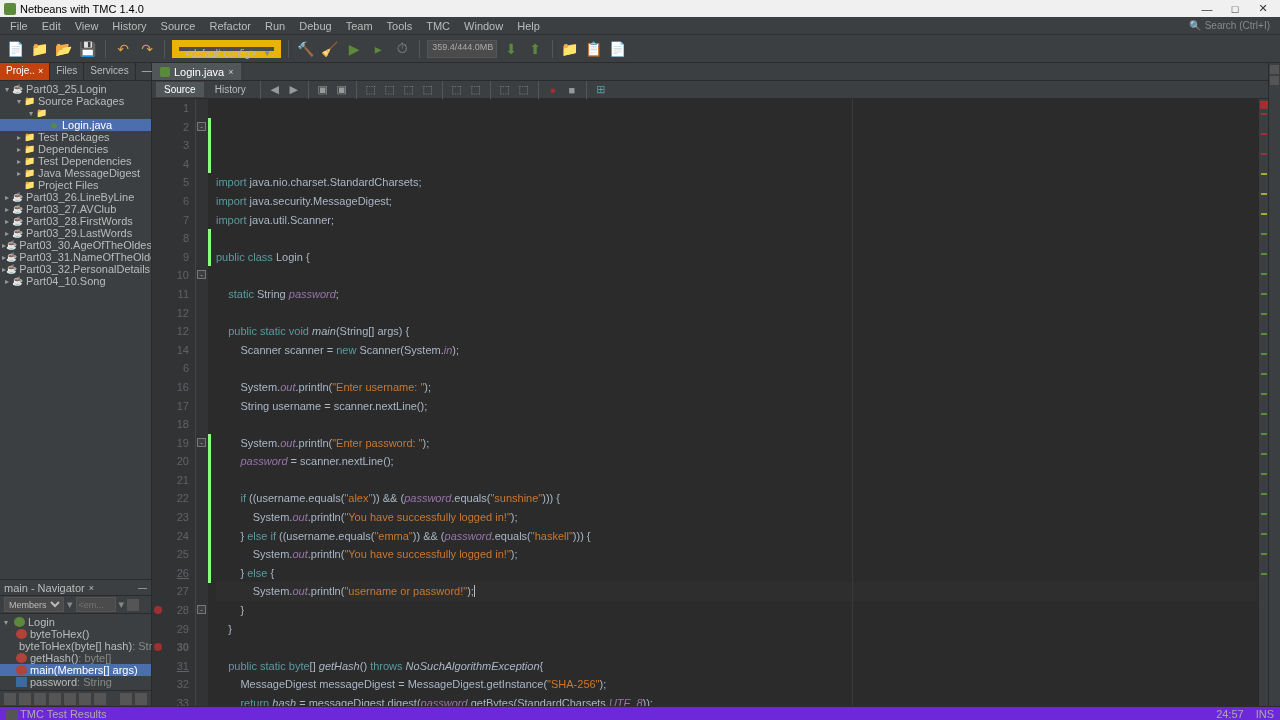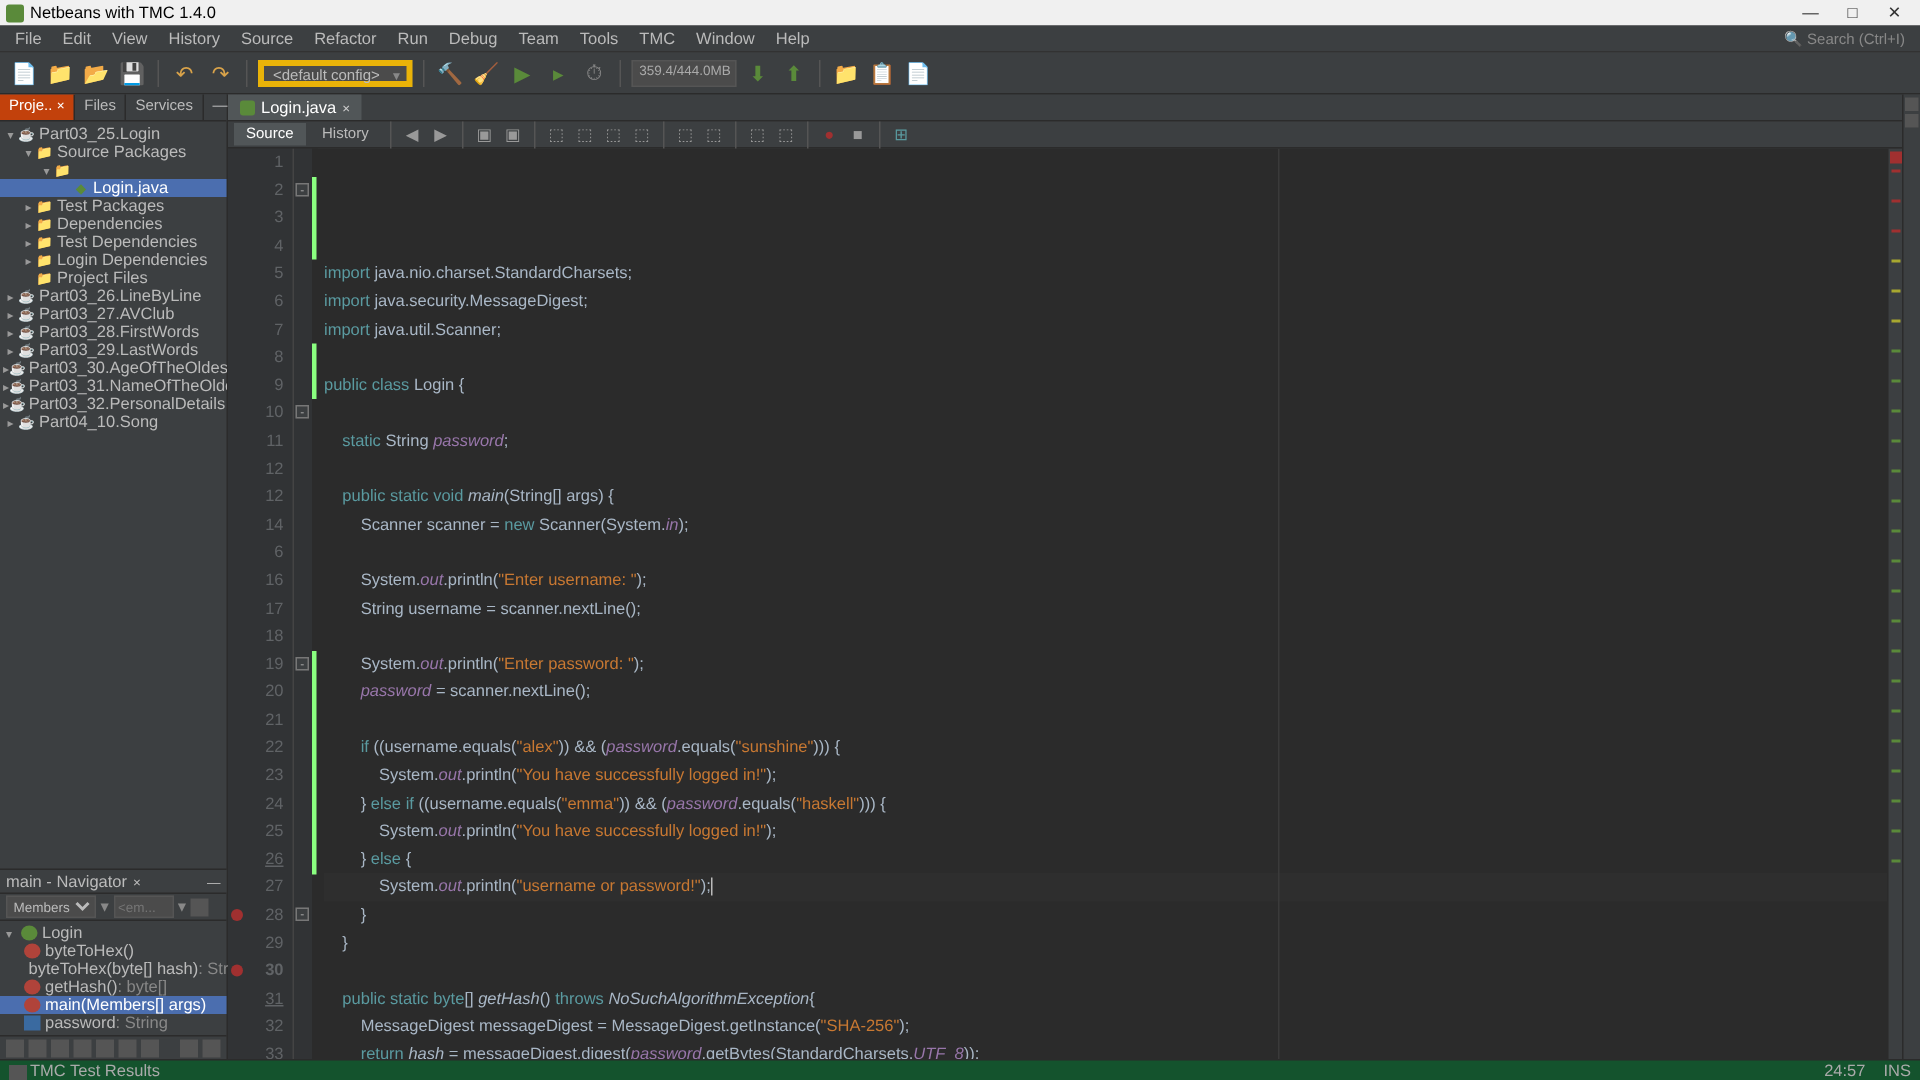--- a/index.html
+++ b/index.html
@@ -8,21 +8,21 @@
 .title-bar .icon{width:12px;height:12px;margin-right:4px;background:#5a8a3a;border-radius:2px}
 .title-bar .spacer{flex:1}
 .win-btns{display:flex;gap:2px}
 .win-btn{width:26px;height:15px;display:flex;align-items:center;justify-content:center;color:#333;font-size:11px}
 .menu-bar{height:18px;background:#3c3f41;display:flex;align-items:center;padding:0 4px;gap:2px;border-bottom:1px solid #323232}
 .menu-bar span{padding:12px 6px;color:#bbb;font-size:11px}
 .menu-bar .search{margin-left:auto;display:flex;align-items:center;gap:3px;color:#888;font-size:10px}
 .toolbar{height:28px;background:#3c3f41;display:flex;align-items:center;padding:0 6px;gap:4px;border-bottom:1px solid #2b2b2b}
 .tbtn{width:20px;height:20px;display:flex;align-items:center;justify-content:center;color:#bbb;font-size:14px}
 .tsep{width:1px;height:18px;background:#555;margin:0 3px}
-.config-sel{background:#4b4b4b;border:4px solid #eab308;color:#bbb;padding:1px 18px 1px 6px;height:18px;font-size:10px;position:relative}
+.config-sel{background:#4b4b4b;border:7px solid #eab308;color:#bbb;padding:1px 18px 1px 6px;height:18px;font-size:10px;position:relative}
 .config-sel::after{content:"▼";position:absolute;right:3px;top:2px;font-size:8px;color:#888}
 .memory{background:#4b4b4b;border:1px solid #555;padding:1px 4px;height:18px;font-size:9px;color:#aaa;width:70px}
 .main{display:flex;height:calc(100% - 17px - 18px - 28px - 14px)}
 .left-panel{width:152px;background:#3c3f41;border-right:1px solid #2b2b2b;display:flex;flex-direction:column}
 .panel-tabs{height:18px;display:flex;background:#3c3f41;border-bottom:1px solid #2b2b2b}
 .panel-tab{padding:2px 6px;font-size:10px;color:#bbb;border-right:1px solid #2b2b2b}
 .panel-tab.active{background:#c2410c;color:#fff}
 .panel-tab .x{margin-left:3px;font-size:9px}
 .tree{flex:1;overflow:auto;font-size:10px;padding:2px 0}
 .tree-item{display:flex;align-items:center;padding:1px 2px;white-space:nowrap;height:12px}
@@ -76,21 +76,21 @@
 .code .cursor{border-right:1px solid #bbb}
 .margin-line{position:absolute;top:0;bottom:0;width:1px;background:#3a3a3a}
 .err-stripe{width:10px;background:#3c3f41;border-left:1px solid #2b2b2b;position:relative}
 .stripe-mark{position:absolute;left:2px;width:6px;height:2px}
 .stripe-mark.g{background:#5a8a3a}
 .stripe-mark.y{background:#a8a830}
 .stripe-mark.r{background:#a03030}
 .stripe-box{position:absolute;top:2px;left:1px;width:8px;height:8px;background:#a03030}
 .right-sidebar{width:12px;background:#3c3f41;border-left:1px solid #2b2b2b;display:flex;flex-direction:column;align-items:center;padding-top:2px;gap:2px}
 .right-sidebar span{width:9px;height:9px;background:#555;font-size:8px}
-.status-bar{height:14px;background:#14532d;border-top:1px solid #2b2b2b;display:flex;align-items:flex-end;padding:0 6px;font-size:10px;color:#aaa}
+.status-bar{height:14px;background:#6d28d9;border-top:1px solid #2b2b2b;display:flex;align-items:flex-end;padding:0 6px;font-size:10px;color:#aaa}
 .status-bar .btn{width:12px;height:10px;background:#555;margin-right:2px;font-size:7px;display:flex;align-items:center;justify-content:center}
 .status-bar .right{margin-left:auto;display:flex;gap:12px}
 .bp{position:absolute;left:-42px;width:8px;height:8px;background:#a03030;border-radius:50%;top:5px}
 </style>
 </head>
 <body>
 
 <div class="title-bar">
   <span class="icon"></span>
   <span>Netbeans with TMC 1.4.0</span>
@@ -185,21 +185,21 @@
           <span>Dependencies</span>
         </div>
         <div class="tree-item" style="padding-left: 14px;">
           <span class="arrow">▸</span>
           <span class="ticon folder">📁</span>
           <span>Test Dependencies</span>
         </div>
         <div class="tree-item" style="padding-left: 14px;">
           <span class="arrow">▸</span>
           <span class="ticon folder">📁</span>
-          <span>Login Dependencies</span>
+          <span>Java MessageDigest</span>
         </div>
         <div class="tree-item" style="padding-left: 14px;">
           <span class="arrow"></span>
           <span class="ticon folder">📁</span>
           <span>Project Files</span>
         </div>
         <div class="tree-item" style="padding-left: 2px;">
           <span class="arrow">▸</span>
           <span class="ticon cof">☕</span>
           <span>Part03_26.LineByLine</span>

